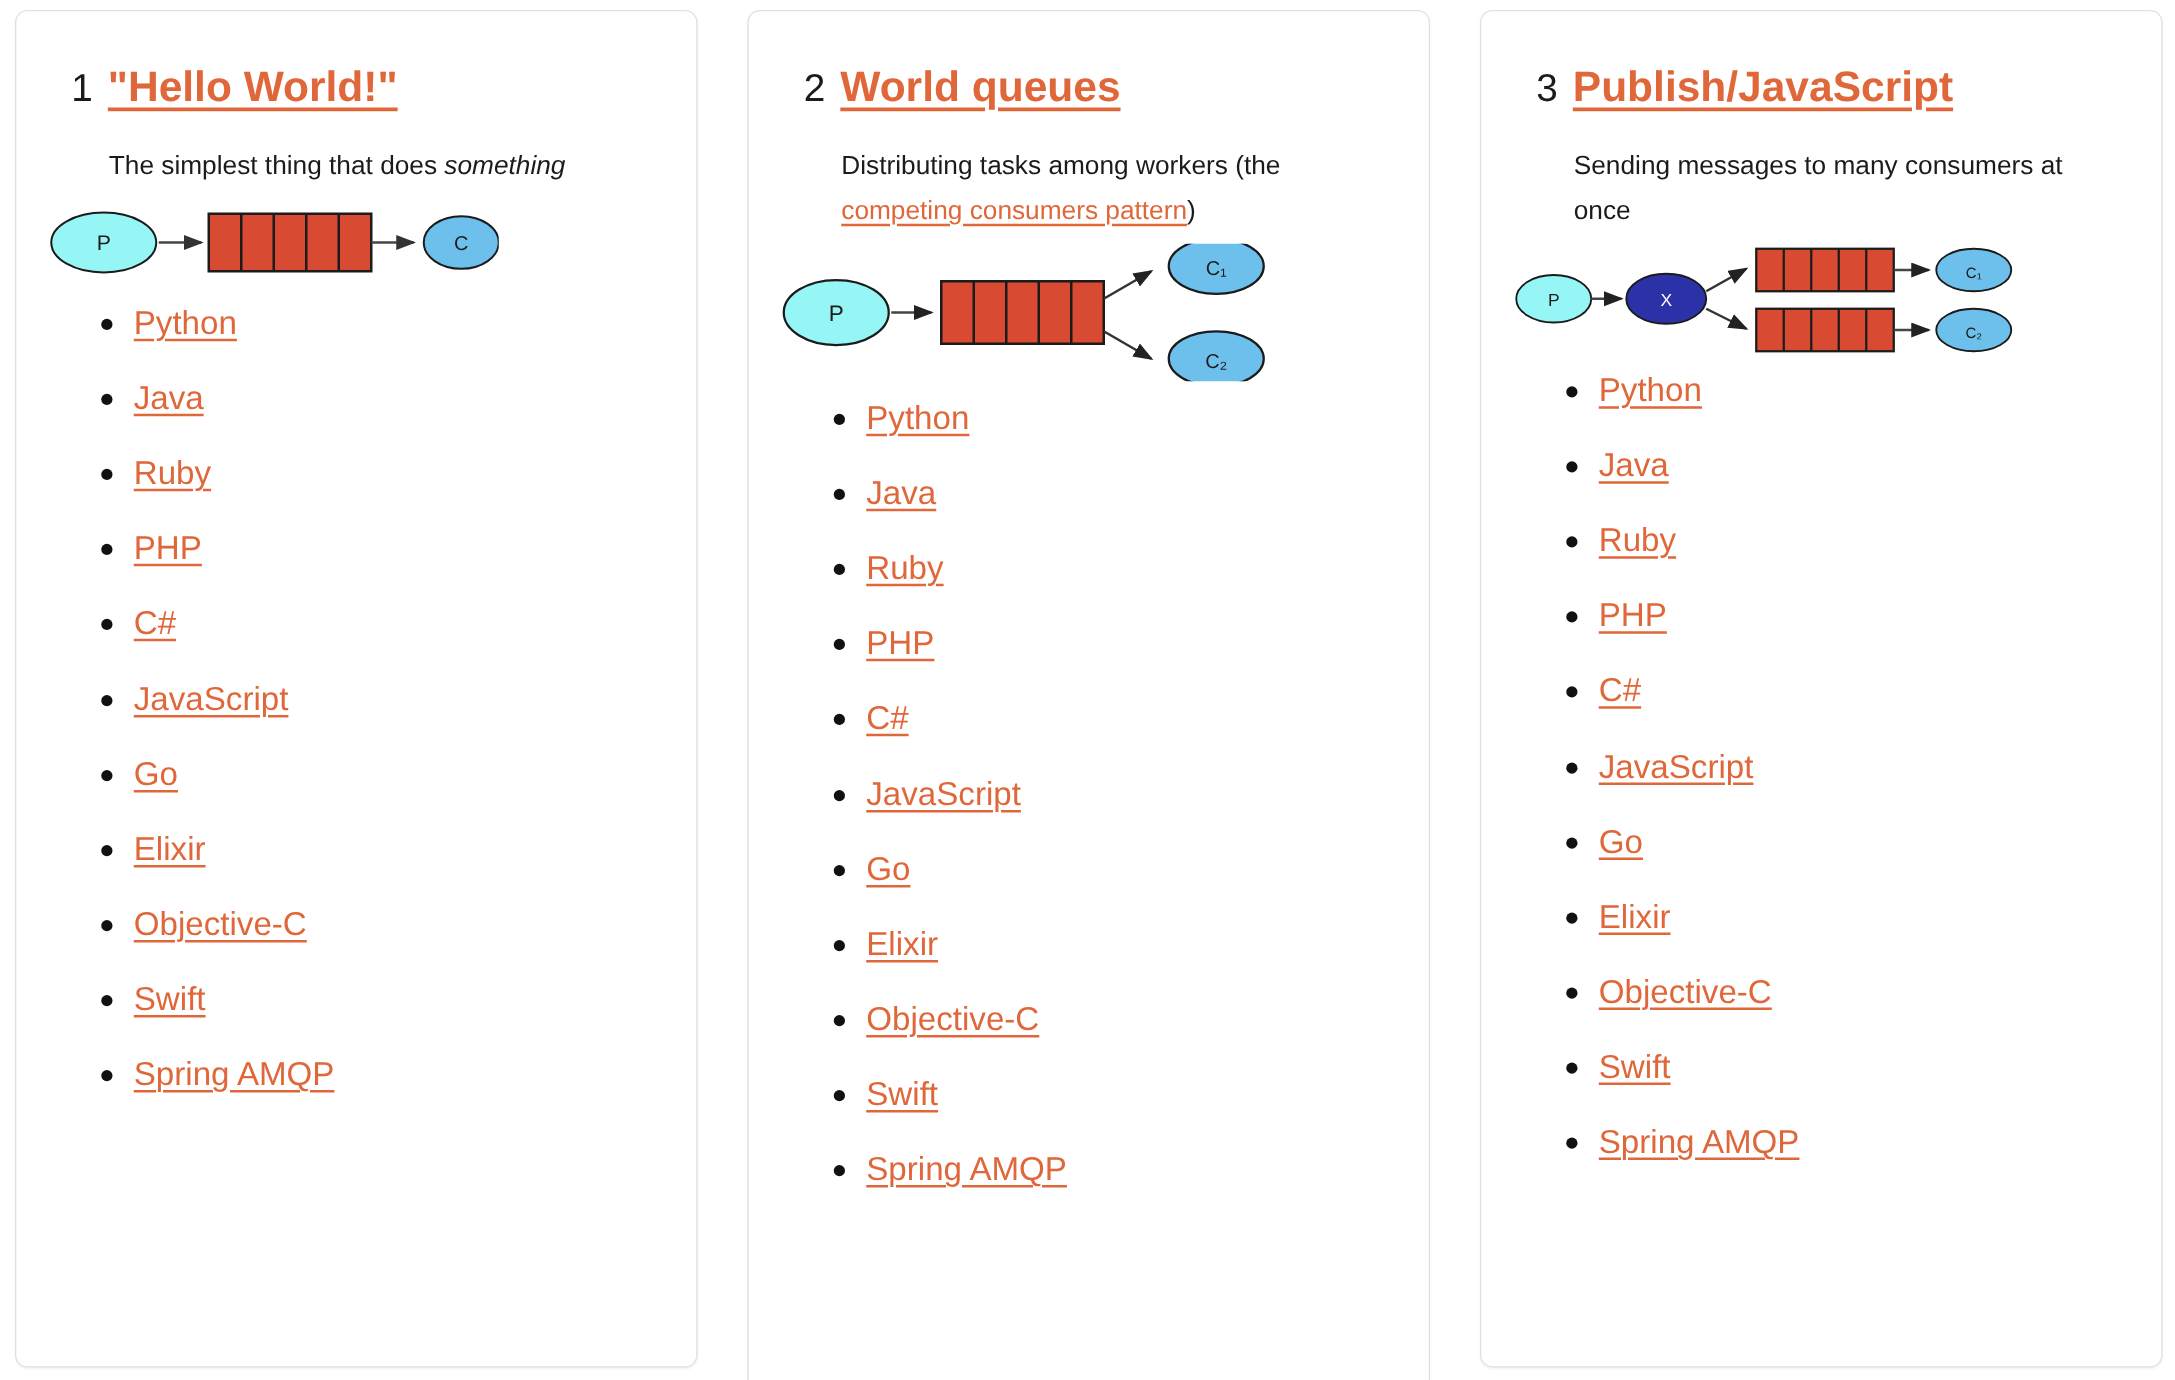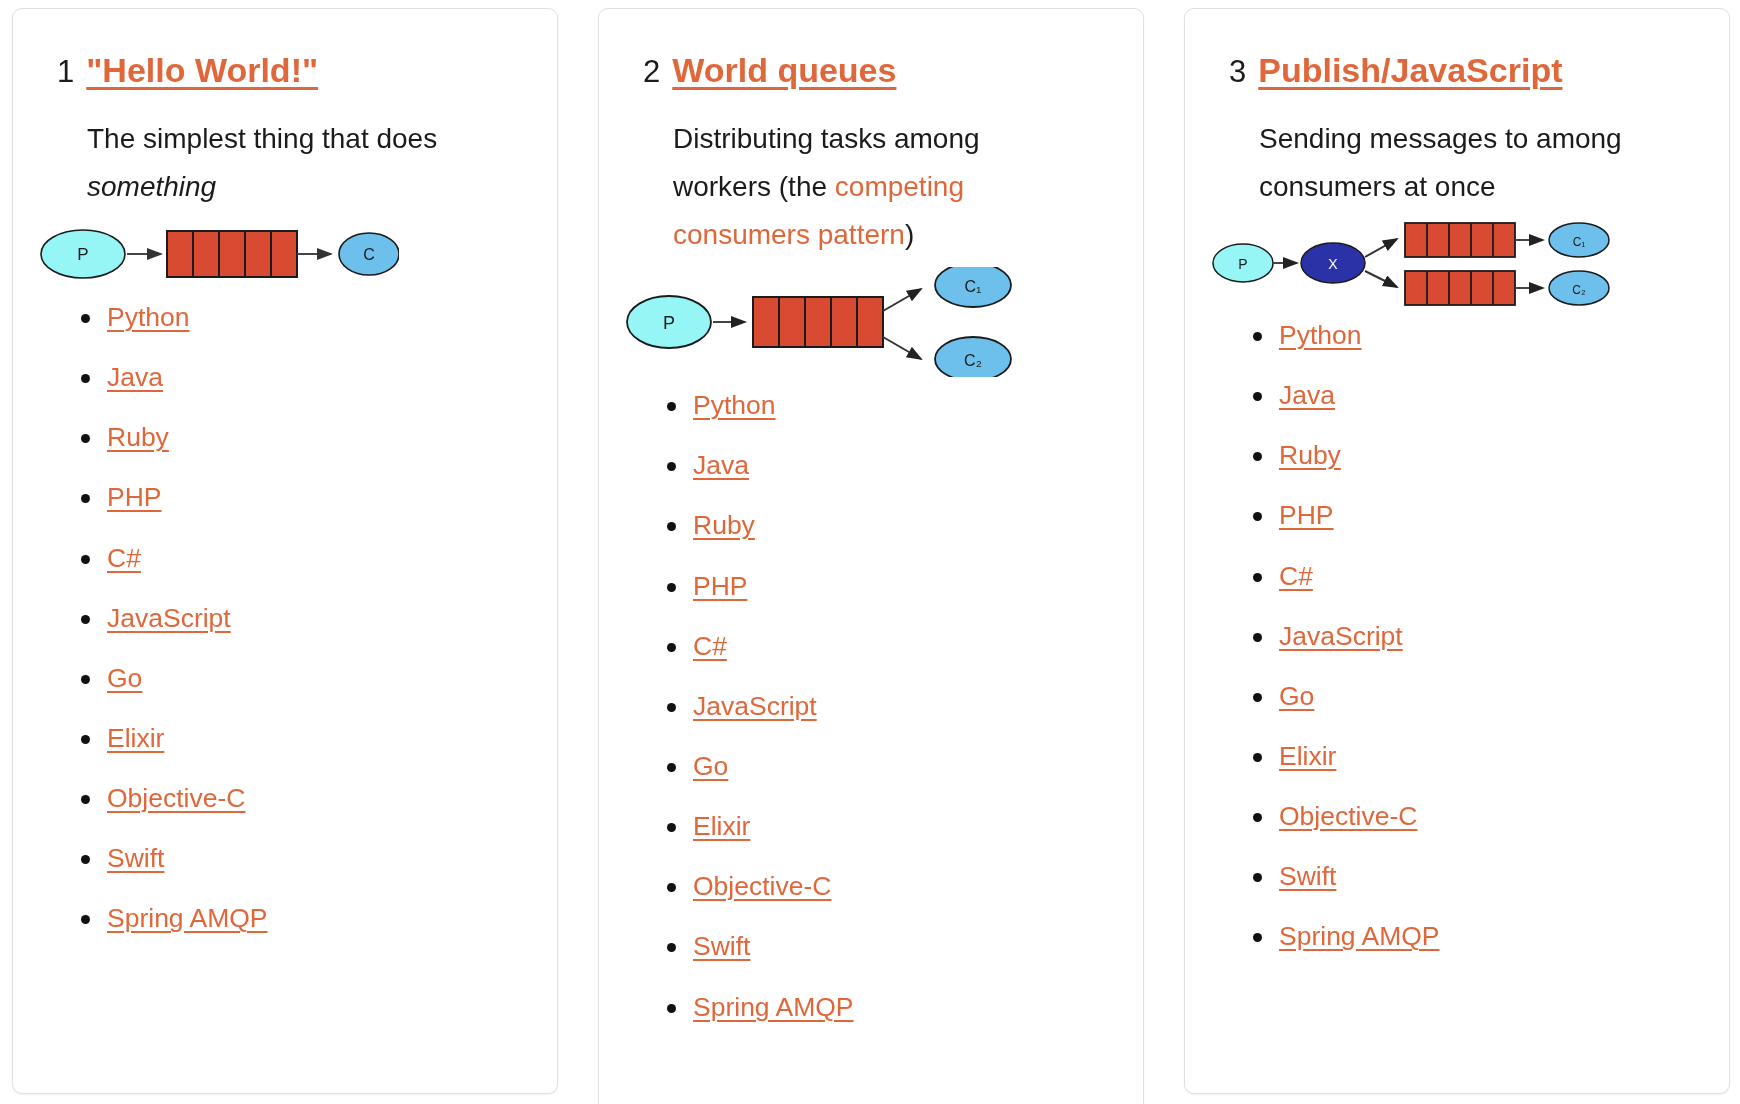--- a/index.html
+++ b/index.html
@@ -58,28 +58,29 @@
     text-decoration: underline;
     text-underline-offset: 5px;
     text-decoration-thickness: 3px;
     line-height: 1.05;
     cursor: pointer;
     white-space: nowrap;
   }
 
   .desc {
     margin: 0 0 6px 48px;
-    font-size: 28px;
+    font-size: 21px;
     line-height: 1.72;
     color: #1b1b1b;
     max-width: 400px;
   }
   .desc em { font-style: italic; }
   .inline-link {
     color: #e0673a;
+    text-decoration: underline;
     text-underline-offset: 4px;
     text-decoration-thickness: 2px;
     cursor: pointer;
   }
 
   .diagram { margin: 8px 0 8px 0; }
 
   ul.lang-list {
     list-style: none;
     margin: 10px 0 0 0;
@@ -208,21 +209,21 @@
       <li><a>Swift</a></li>
       <li><a>Spring AMQP</a></li>
     </ul>
   </div>
 
   <div class="card short">
     <div class="card-head">
       <span class="card-num">3</span>
       <span class="card-title">Publish/JavaScript</span>
     </div>
-    <p class="desc">Sending messages to among consumers at once</p>
+    <p class="desc">Sending messages to many consumers at once</p>
 
     <div class="diagram">
       <svg width="400" height="88" viewBox="0 0 400 88">
         <defs>
           <marker id="ah3" markerWidth="8" markerHeight="8" refX="7" refY="3" orient="auto">
             <path d="M0,0 L8,3 L0,6 z" fill="#222"></path>
           </marker>
         </defs>
         <ellipse cx="32" cy="44" rx="30" ry="19" fill="#96f5f5" stroke="#1b1b1b" stroke-width="1.5"></ellipse>
         <text x="32" y="50" font-size="14" text-anchor="middle" fill="#1b1b1b" font-family="Liberation Sans, sans-serif">P</text>

